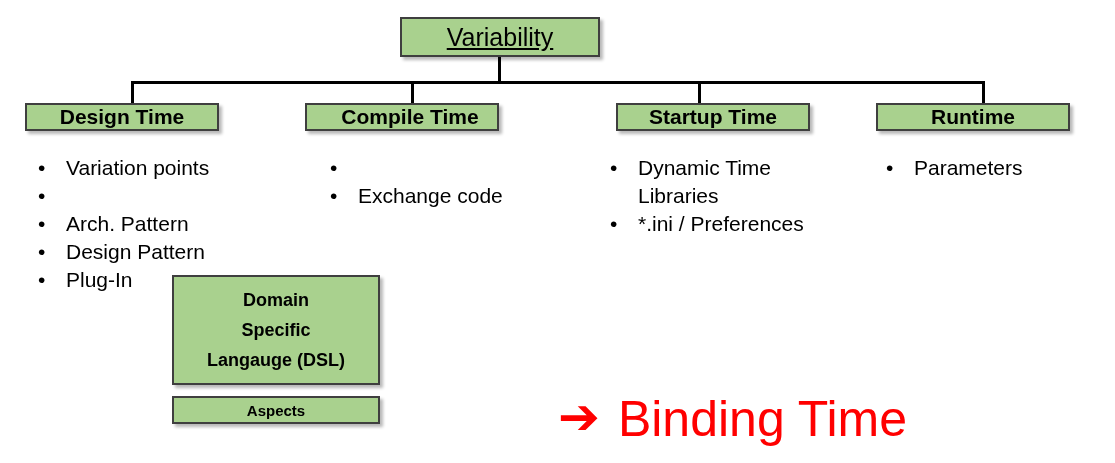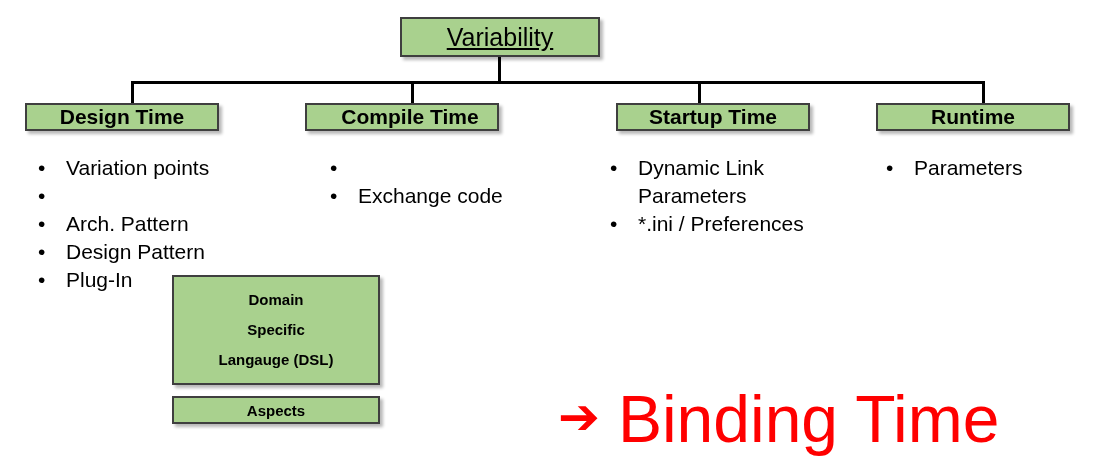--- a/index.html
+++ b/index.html
@@ -27,21 +27,21 @@
     box-shadow:3px 3px 3px rgba(0,0,0,0.28);
     display:flex;align-items:center;justify-content:center;
     text-align:center;
   }
   .root-box{left:400px;top:17px;width:200px;height:40px;font-size:25px;text-decoration:underline;}
   .branch-box{top:103px;width:194px;height:28px;font-size:21px;font-weight:bold;}
   .branch-design{left:25px;}
   .branch-compile{left:305px;padding-left:16px;}
   .branch-startup{left:592px;margin-left:24px;}
   .branch-runtime{left:876px;}
-  .dsl-box{left:172px;top:275px;width:208px;height:110px;font-size:15px;font-weight:bold;line-height:30px;}
+  .dsl-box{left:172px;top:275px;width:208px;height:110px;font-size:18px;font-weight:bold;line-height:30px;}
   .dsl-box .multiline{white-space:pre-line;}
   .aspects-box{left:172px;top:396px;width:208px;height:28px;font-size:15px;font-weight:bold;}
   
   .conn{position:absolute;background:var(--connector);}
   .conn-trunk{left:498px;top:57px;width:3px;height:25px;}
   .conn-h{left:131px;top:81px;width:854px;height:3px;}
   .conn-drop{top:81px;width:3px;height:22px;}
   .drop-design{left:131px;}
   .drop-compile{left:411px;}
   .drop-startup{left:698px;}
@@ -57,21 +57,21 @@
   .itext{flex:1 1 auto;}
   .list-startup .itext{max-width:178px;}
   .small-suffix{font-size:15px;margin-left:6px;}
   
   .annotation{
     position:absolute;left:558px;top:390px;height:58px;
     display:flex;align-items:center;gap:18px;
     color:var(--annotation);
   }
   .arrow-glyph{font-size:50px;line-height:1;font-weight:bold;transform:translateY(-2px);}
-  .annotation-label{font-size:66px;line-height:1;}
+  .annotation-label{font-size:50px;line-height:1;}
 </style>
 </head>
 <body>
 
 <div class="stage">
 
   <div class="gbox root-box">
     <span>Variability</span>
   </div>
 
@@ -123,21 +123,21 @@
     </li>
     <li>
       <span class="bullet">•</span>
       <span class="itext">Exchange code</span>
     </li>
   </ul>
 
   <ul class="blist list-startup">
     <li>
       <span class="bullet">•</span>
-      <span class="itext">Dynamic Link Parameters</span>
+      <span class="itext">Dynamic Time Libraries</span>
     </li>
     <li>
       <span class="bullet">•</span>
       <span class="itext">*.ini / Preferences</span>
     </li>
   </ul>
 
   <ul class="blist list-runtime">
     <li>
       <span class="bullet">•</span>

